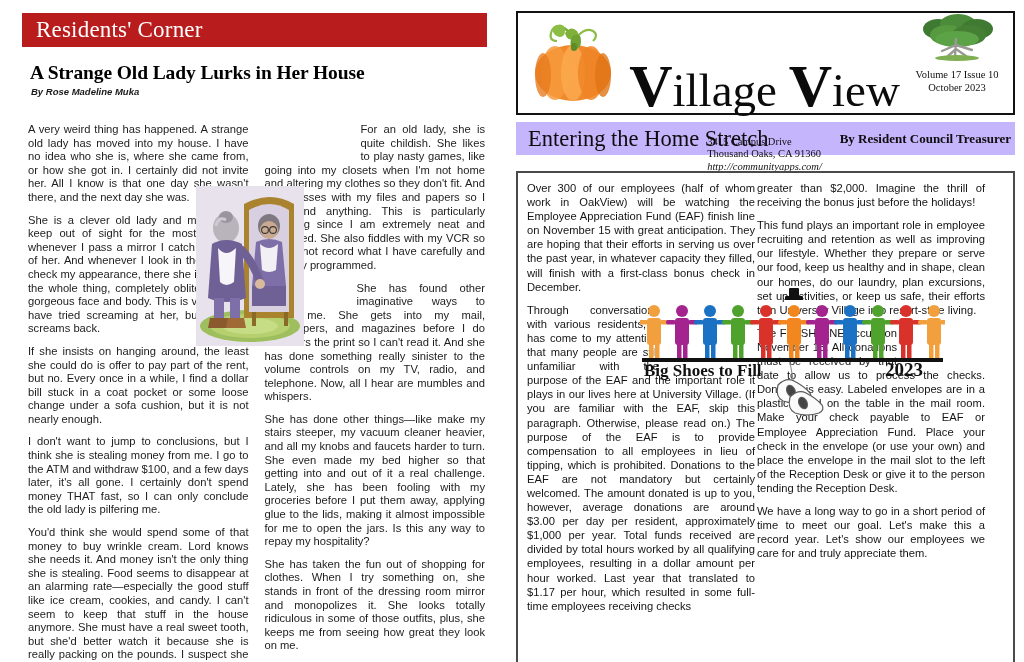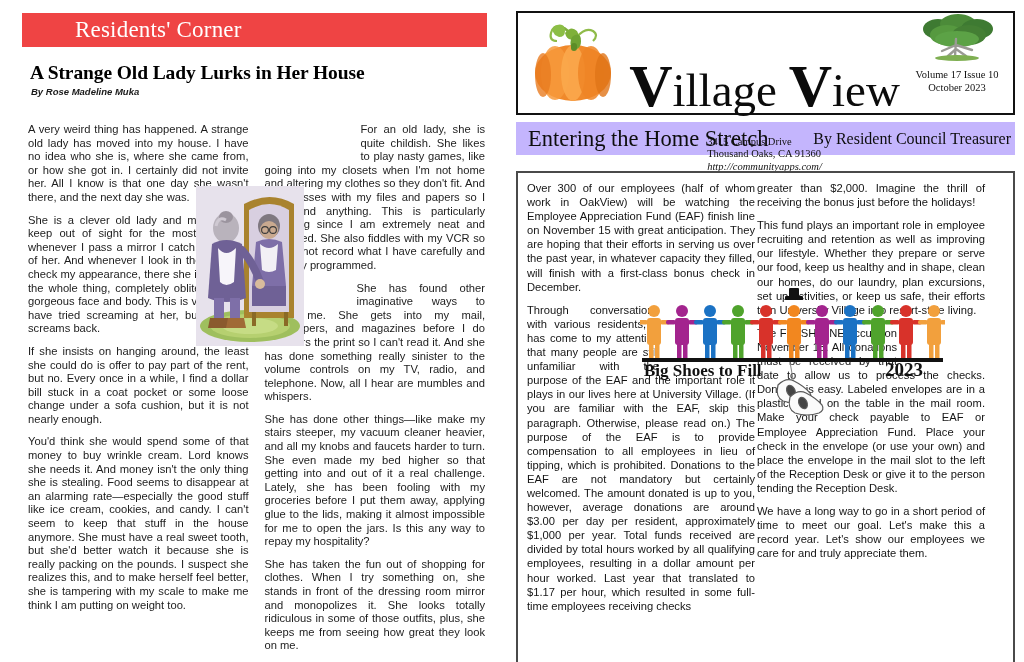--- a/index.html
+++ b/index.html
@@ -11,24 +11,24 @@
     position:relative;
   }
   .spread{display:flex;width:1024px;height:662px;}
 
   
   .page-left{
     width:505px;height:662px;position:relative;background:#ffffff;
     box-sizing:border-box;
   }
   .banner{
-    background:#ef4444;
+    background:#b91c1c;
     height:34px;
     margin:13px 18px 0 22px;
-    display:flex;align-items:center;padding-left:39px;
+    display:flex;align-items:center;
   }
   .banner-title{
     font-family:"Liberation Serif", serif;
     color:#ffffff;
     font-size:23px;
     padding-left:14px;
     letter-spacing:.2px;
   }
   .headline{
     font-family:"Liberation Serif", serif;
@@ -116,21 +116,21 @@
     display:flex;align-items:center;justify-content:space-between;
     padding:0 4px 0 12px;
     box-sizing:border-box;
   }
   .rbanner-title{
     font-family:"Liberation Serif", serif;
     font-size:22.5px;color:#0d0d0d;
   }
   .rbanner-by{
     font-family:"Liberation Serif", serif;
-    font-weight:normal;font-size:16px;color:#0d0d0d;
+    font-weight:bold;font-size:13px;color:#0d0d0d;
   }
   .rbody{
     border:2px solid #4a4a4a;
     margin:6px 9px 0 11px;
     height:500px;
     box-sizing:border-box;
     padding:8px 9px 0 9px;
     position:relative;
     background:#fff;
     overflow:hidden;
@@ -224,20 +224,21 @@
           <rect x="34" y="112" width="10" height="20" fill="#7E6FA8"></rect>
           <path d="M14 132 L32 132 L34 142 L12 142 Z" fill="#8A5A2E"></path>
           <path d="M32 132 L48 132 L50 142 L30 142 Z" fill="#A06A36"></path>
         </svg>
       </div>
 
       <div class="lcol">
         <p>A very weird thing has happened. A strange old lady has moved into my house. I have no idea who she is, where she came from, or how she got in. I certainly did not invite her. All I know is that one day she wasn't there, and the next day she was.</p>
         <p>She is a clever old lady and manages to keep out of sight for the most part, but whenever I pass a mirror I catch a glimpse of her. And whenever I look in the mirror to check my appearance, there she is, hogging the whole thing, completely obliterating my gorgeous face and body. This is very rude, I have tried screaming at her, but she just screams back.</p>
         <p>If she insists on hanging around, the least she could do is offer to pay part of the rent, but no. Every once in a while, I find a dollar bill stuck in a coat pocket or some loose change  under a sofa cushion, but it is not nearly enough.</p>
+        <p>I don't want to jump to conclusions, but I think she is stealing money from me. I go to the ATM and withdraw $100, and a few days later, it's all gone. I certainly don't spend money THAT fast, so I can only conclude the old lady is pilfering me.</p>
         <p>You'd think she would spend some of that money to buy wrinkle cream. Lord knows she needs it. And money isn't the only thing she is stealing. Food seems to disappear at an alarming rate—especially the good stuff like ice cream, cookies, and candy. I can't seem to keep that stuff in the house anymore. She must have a real sweet tooth, but she'd better watch it because she is really packing on the pounds. I suspect she realizes this, and to make herself feel better, she is tampering with my scale to make me think I am putting on weight too.</p>
       </div>
 
       <div class="lcol">
         <p><span class="wrap-l"></span><span>For an old lady, she is quite childish. She likes to play nasty games, like going into my closets when I'm not home and altering my clothes so they don't fit. And she messes with my files and papers so I can't find anything. This is particularly annoying since I am extremely neat and organized. She also  fiddles with my VCR so it does not record what I have carefully and correctly programmed.</span></p>
         <p><span class="wrap-l2"></span><span>She has found other imaginative ways to annoy me. She gets into my mail, newspapers, and magazines before I do and blurs the print so I can't read it. And she has done something really sinister to the volume controls on my TV, radio, and telephone. Now, all I hear are mumbles and whispers.</span></p>
         <p>She has done other things—like make my stairs steeper, my vacuum cleaner heavier, and all my knobs and faucets harder to turn. She even made my bed higher so that getting into and out of it a real challenge. Lately, she has been fooling with my groceries before I put them away, applying glue to the lids, making it almost impossible for me to open the jars. Is this any way to repay my hospitality?</p>
         <p>She has taken the fun out of shopping for clothes. When I try something on, she stands in front of the dressing room mirror and monopolizes it. She looks totally ridiculous in some of those outfits, plus, she keeps me from seeing how great they look on me.</p>
         <p>Just when I thought she couldn't get any meaner, she proved me wrong. She came along when I went to get my picture taken for my driver's license and just as the camera shutter clicked, she jumped in front of me! No one is going to believe that the picture of that old lady is me.</p>
       </div>

